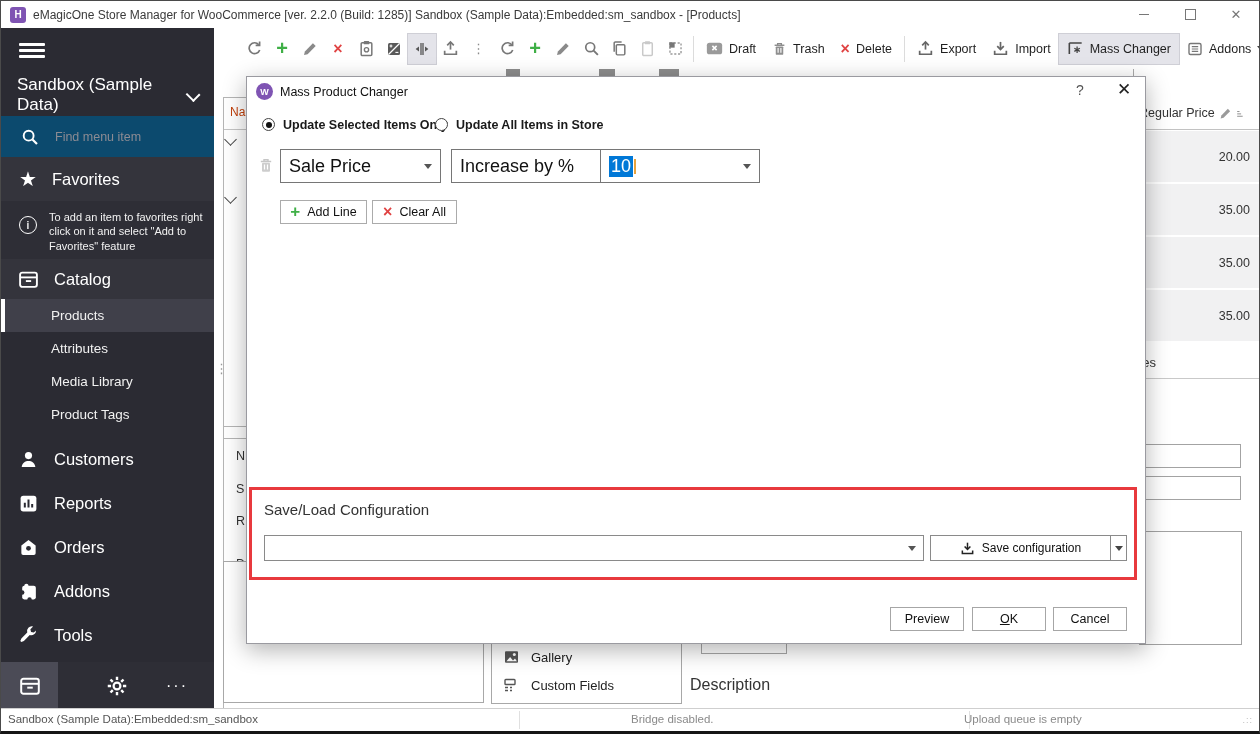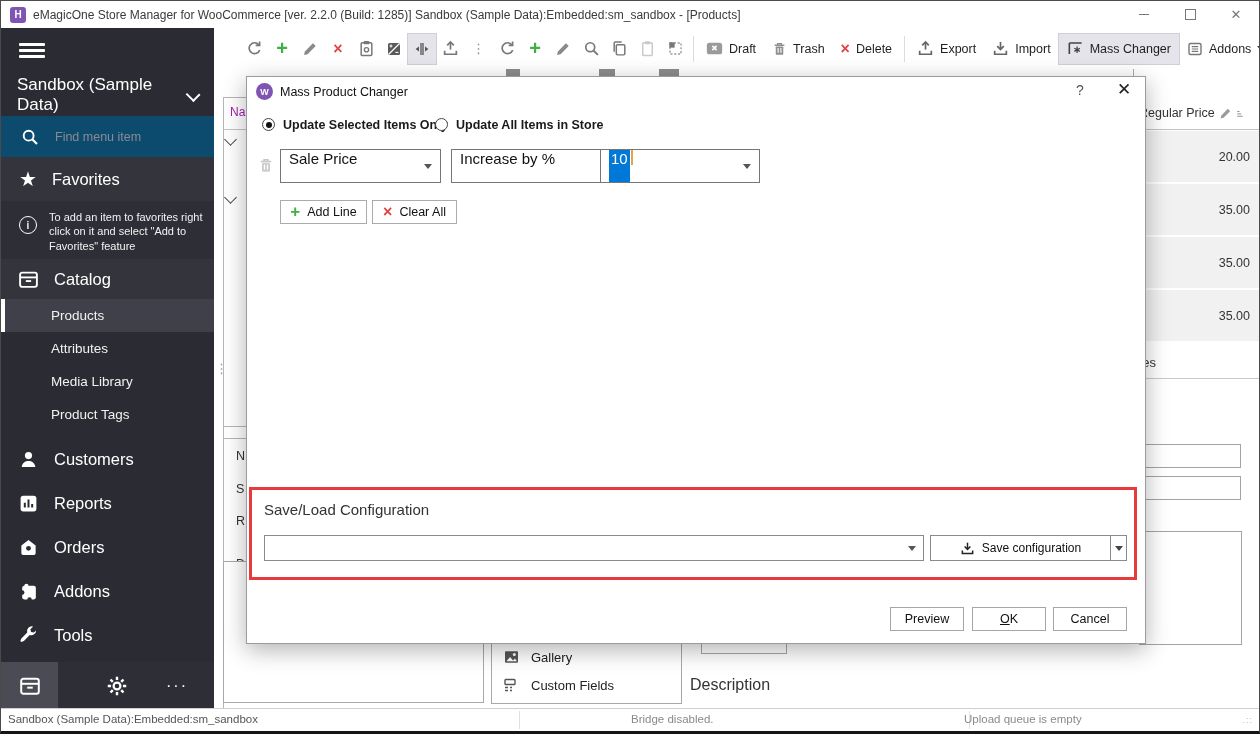--- a/index.html
+++ b/index.html
@@ -53,21 +53,21 @@
   
   .statusbar{position:absolute;left:0;bottom:0;right:0;height:22px;background:#fff;border-top:1px solid #cfcfcf;font-size:11.5px;color:#8a8a8a;}
   .sb-left{position:absolute;left:7px;top:4px;color:#555;}
   .sb-center{position:absolute;left:630px;top:4px;}
   .sb-right{position:absolute;left:963px;top:4px;}
   .sb-sep{position:absolute;top:2px;width:1px;height:18px;background:#e0e0e0;}
   .sb-grip{position:absolute;right:6px;top:6px;color:#bbb;font-size:9px;letter-spacing:1px;}
   
   .content{position:absolute;left:213px;top:68px;right:0;bottom:22px;background:#fff;}
   .bgl-panel{position:absolute;left:9px;top:28px;width:24px;height:340px;border-left:1px solid #b5b5b5;border-top:1px solid #b5b5b5;border-bottom:1px solid #b5b5b5;}
-  .bgl-na{position:absolute;left:16px;top:36px;font-size:12px;color:#a21caf;}
+  .bgl-na{position:absolute;left:16px;top:36px;font-size:12px;color:#c2410c;}
   .bgl-hline{position:absolute;left:10px;top:60px;width:22px;border-top:1px solid #c5c5c5;}
   .bgl-chev{position:absolute;width:8px;height:8px;border-left:1.8px solid #444;border-bottom:1.8px solid #444;transform:rotate(-45deg);}
   .bgl-grip{position:absolute;left:1px;top:292px;color:#999;font-size:13px;}
   .bgl-form{position:absolute;left:9px;top:357px;width:24px;bottom:0;border-top:1px solid #b5b5b5;border-left:1px solid #b5b5b5;}
   .bgl-letter{position:absolute;left:22px;font-size:12.5px;color:#333;}
   .bgr{position:absolute;right:0;top:0;width:126px;bottom:0;}
   .bgr-vline{position:absolute;left:0;top:0;height:277px;border-left:1px solid #aaa;}
   .bgr-head{position:absolute;left:1px;right:0;top:28px;height:33px;display:flex;align-items:center;gap:4px;padding-left:5px;border-bottom:1px solid #c2c2c2;font-size:12.5px;color:#333;box-sizing:border-box;}
   .bgr-row{position:absolute;left:1px;right:0;height:51px;background:#f1f1f2;display:flex;align-items:center;justify-content:flex-end;padding-right:9px;font-size:12.5px;color:#333;box-sizing:border-box;}
   .bgr-ges{position:absolute;left:2px;top:286px;font-size:13px;color:#333;}
@@ -86,21 +86,21 @@
   .d-ico{position:absolute;left:9px;top:6px;width:17px;height:17px;border-radius:50%;background:#7f54b3;color:#fff;
     display:flex;align-items:center;justify-content:center;font-size:9px;font-weight:bold;}
   .d-title{position:absolute;left:33px;top:8px;font-size:12.5px;color:#111;}
   .d-help{position:absolute;left:822px;top:5px;width:22px;text-align:center;font-size:14px;color:#555;}
   .d-close{position:absolute;left:864px;top:2px;width:26px;text-align:center;font-size:17px;color:#222;}
   .radio{position:absolute;width:13px;height:13px;border:1px solid #444;border-radius:50%;background:#fff;box-sizing:border-box;}
   .radio.on::after{content:"";position:absolute;left:2.5px;top:2.5px;width:6px;height:6px;border-radius:50%;background:#111;}
   .rlabel{position:absolute;font-size:12.5px;font-weight:bold;color:#1a1a1a;}
   .d-trash{position:absolute;left:11px;top:80px;}
   .combo{position:absolute;top:72px;height:34px;border:1px solid #767676;background:#fff;box-sizing:border-box;
-    display:flex;padding-left:8px;font-size:15px;color:#111;}
+    display:flex;align-items:center;padding-left:8px;font-size:18px;color:#111;}
   .combo .caret-down{position:absolute;right:8px;top:14px;border-top-color:#555;}
   .sel{background:#0078d7;color:#fff;padding:0 2px;}
   .tcaret{display:inline-block;width:2px;height:15px;background:#e8a33d;vertical-align:middle;margin-left:1px;}
   .dbtn{position:absolute;top:123px;height:24px;border:1px solid #ababab;background:#fff;box-sizing:border-box;
     display:flex;align-items:center;justify-content:center;gap:7px;font-size:12.5px;color:#111;}
   .annotation{position:absolute;left:2px;top:410px;width:888px;height:93px;border:3px solid #e8393d;box-sizing:border-box;pointer-events:none;z-index:9;}
   .d-slheading{position:absolute;left:17px;top:424px;font-size:15px;color:#333;}
   .d-loadcombo{position:absolute;left:17px;top:458px;width:660px;height:26px;border:1px solid #8a8a8a;box-sizing:border-box;background:#fff;}
   .d-loadcombo .caret-down{position:absolute;right:7px;top:10px;border-top-color:#555;}
   .d-savebtn{position:absolute;left:683px;top:458px;width:181px;height:26px;border:1px solid #8a8a8a;box-sizing:border-box;background:#fff;

